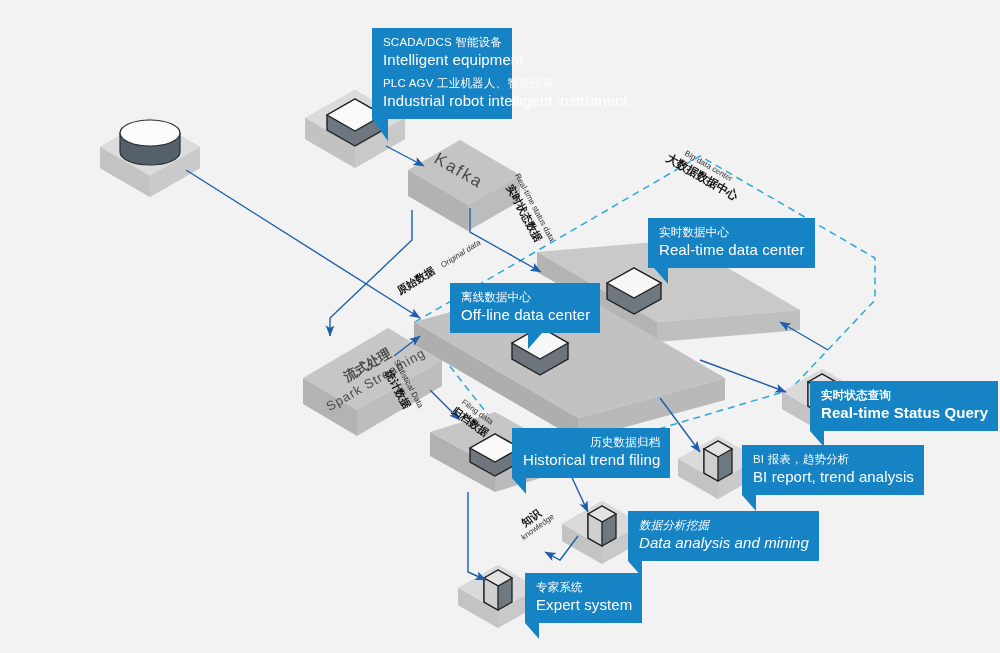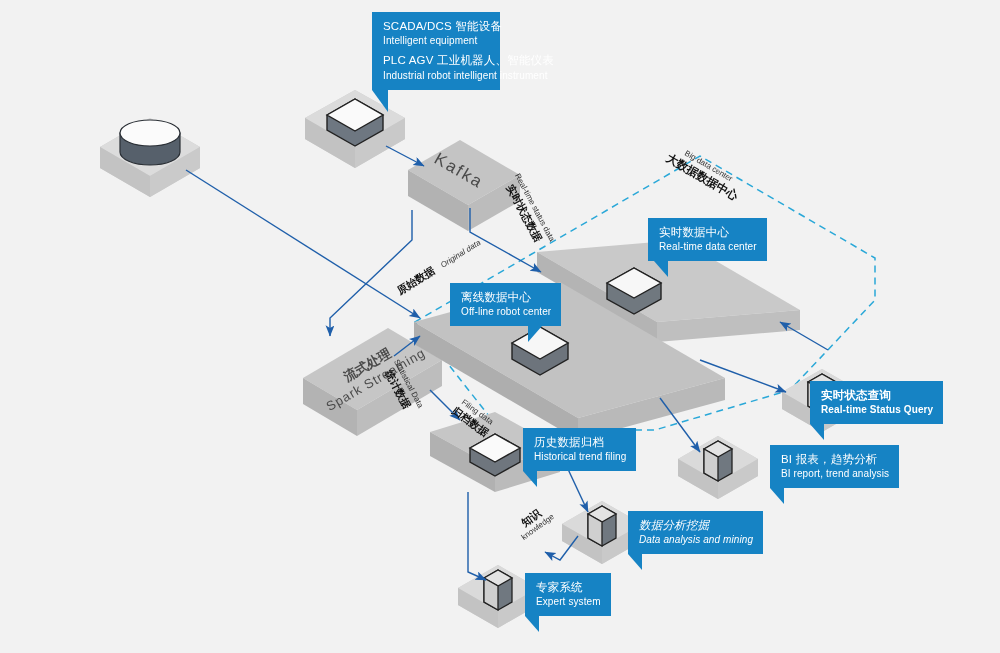--- a/index.html
+++ b/index.html
@@ -16,21 +16,21 @@
   .callout{
     position:absolute;
     background:#1683c4;
     color:#ffffff;
     padding:7px 10px 8px 11px;
     line-height:1.32;
     white-space:nowrap;
     box-sizing:border-box;
   }
   .callout .cn{font-size:11.5px;display:block;letter-spacing:.2px;}
-  .callout .en{font-size:10px;display:block;letter-spacing:.1px;}
+  .callout .en{font-size:15px;display:block;letter-spacing:.1px;}
   .callout .cn2{font-size:11.5px;display:block;margin-top:6px;letter-spacing:.2px;}
   .tail{position:absolute;width:0;height:0;}
 
   .axlabel{
     position:absolute;
     color:#1a1a1a;
     white-space:nowrap;
     line-height:1.25;
   }
   .axlabel .en{font-size:8px;display:block;font-style:italic;color:#333;}
@@ -186,53 +186,53 @@
       <path d="M700,360 L786,392" marker-end="url(#arw)"></path>
       <path d="M660,398 L700,452" marker-end="url(#arw)"></path>
       <path d="M560,452 L588,512" marker-end="url(#arw)"></path>
       <path d="M468,492 L468,572 L486,580" marker-end="url(#arw)"></path>
       <path d="M578,536 L560,560 L545,552" marker-end="url(#arw)"></path>
       <path d="M828,350 L780,322" marker-end="url(#arw)"></path>
     </g>
   </svg>
 
 
-  <div class="callout" style="left:372px;top:12px;width:128px;">
+  <div class="callout" style="left:372px;top:28px;width:140px;">
     <span class="cn">SCADA/DCS 智能设备</span>
     <span class="en">Intelligent equipment</span>
     <span class="cn2">PLC AGV 工业机器人、智能仪表</span>
     <span class="en">Industrial robot intelligent instrument</span>
     <span class="tail" style="left:0px;top:100%;border-right:16px solid #1683c4;border-bottom:22px solid transparent;"></span>
   </div>
 
   <div class="callout" style="left:648px;top:218px;">
     <span class="cn">实时数据中心</span>
     <span class="en">Real-time data center</span>
     <span class="tail" style="left:6px;top:100%;border-right:14px solid #1683c4;border-bottom:16px solid transparent;"></span>
   </div>
 
   <div class="callout" style="left:450px;top:283px;">
     <span class="cn">离线数据中心</span>
-    <span class="en">Off-line robot center</span>
+    <span class="en">Off-line data center</span>
     <span class="tail" style="left:78px;top:100%;border-left:14px solid #1683c4;border-bottom:16px solid transparent;"></span>
   </div>
 
-  <div class="callout" style="left:523px;top:428px;">
+  <div class="callout" style="left:512px;top:428px;text-align:right;">
     <span class="cn">历史数据归档</span>
     <span class="en">Historical trend filing</span>
     <span class="tail" style="left:0px;top:100%;border-right:14px solid #1683c4;border-bottom:16px solid transparent;"></span>
   </div>
 
   <div class="callout" style="left:810px;top:381px;font-weight:bold;">
     <span class="cn">实时状态查询</span>
     <span class="en">Real-time Status Query</span>
     <span class="tail" style="left:0px;top:100%;border-right:14px solid #1683c4;border-bottom:16px solid transparent;"></span>
   </div>
 
-  <div class="callout" style="left:770px;top:445px;">
+  <div class="callout" style="left:742px;top:445px;">
     <span class="cn">BI 报表，趋势分析</span>
     <span class="en">BI report, trend analysis</span>
     <span class="tail" style="left:0px;top:100%;border-right:14px solid #1683c4;border-bottom:16px solid transparent;"></span>
   </div>
 
   <div class="callout" style="left:628px;top:511px;font-style:italic;">
     <span class="cn">数据分析挖掘</span>
     <span class="en">Data analysis and mining</span>
     <span class="tail" style="left:0px;top:100%;border-right:14px solid #1683c4;border-bottom:16px solid transparent;"></span>
   </div>

